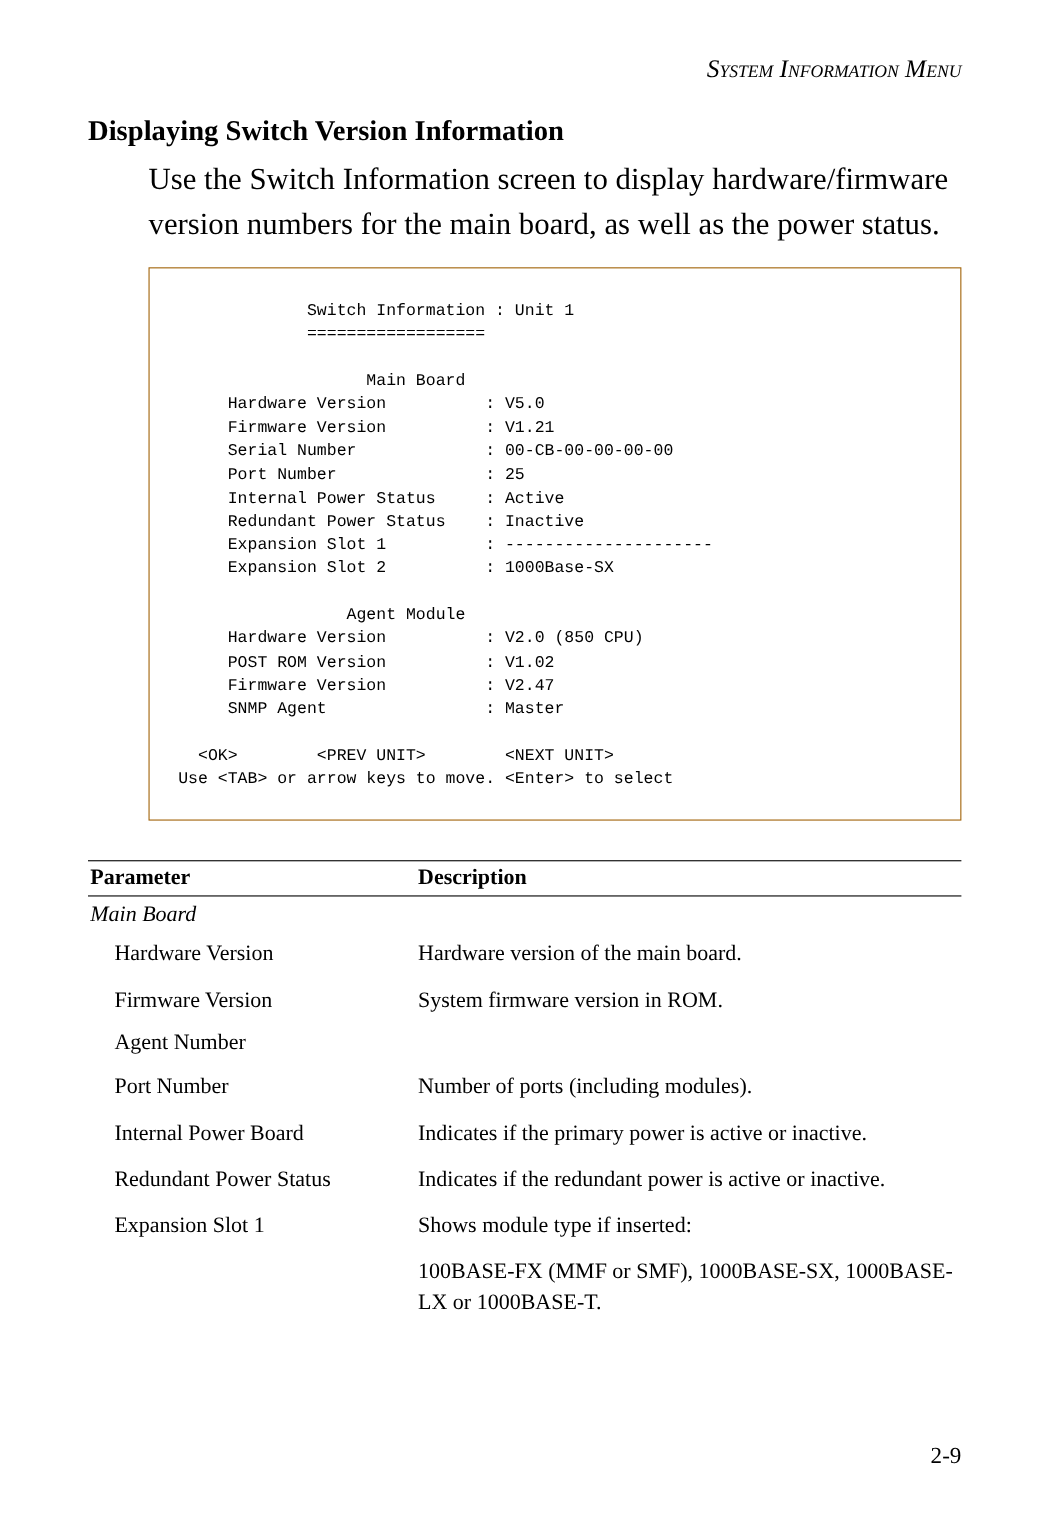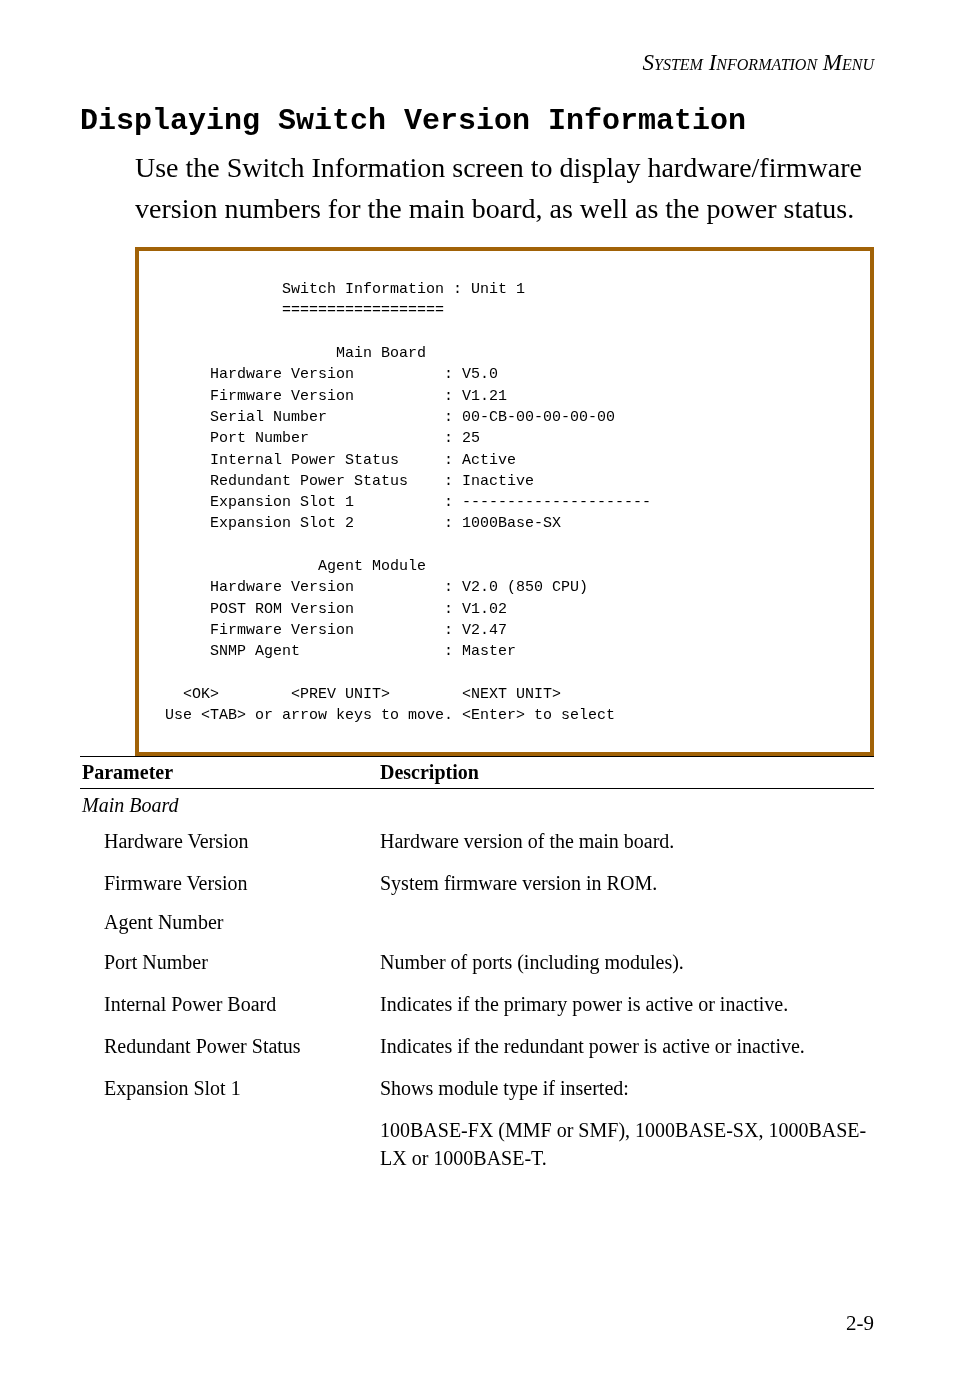--- a/index.html
+++ b/index.html
@@ -14,43 +14,44 @@
     }
     .running-head {
       text-align: right;
       font-style: italic;
       font-variant: small-caps;
       font-size: 23px;
       margin-bottom: 28px;
       font-family: Georgia, serif;
     }
     .section-title {
-      font-size: 30px;
+      font-size: 26px;
       font-weight: bold;
-      font-family: Liberation Mono, monospace;
+      font-family: Liberation Serif, serif;
       margin-bottom: 10px;
     }
     .intro {
       font-size: 28px;
       line-height: 1.45;
       margin-left: 55px;
       margin-bottom: 18px;
       font-family: Georgia, serif;
     }
     .terminal-box {
-      border: 4px solid #a16207;
+      border: 1px solid #a16207;
       padding: 28px 26px 26px 26px;
       margin-left: 55px;
       margin-right: 0;
       font-family: "Courier New", Courier, monospace;
       font-size: 15px;
       line-height: 1.42;
       white-space: pre;
     }
     .param-table {
+      margin-top: 36px;
       width: 100%;
     }
     .param-head {
       display: flex;
       border-top: 1.5px solid #000;
       border-bottom: 1px solid #000;
       font-weight: bold;
       font-size: 20px;
       padding: 4px 0;
     }

